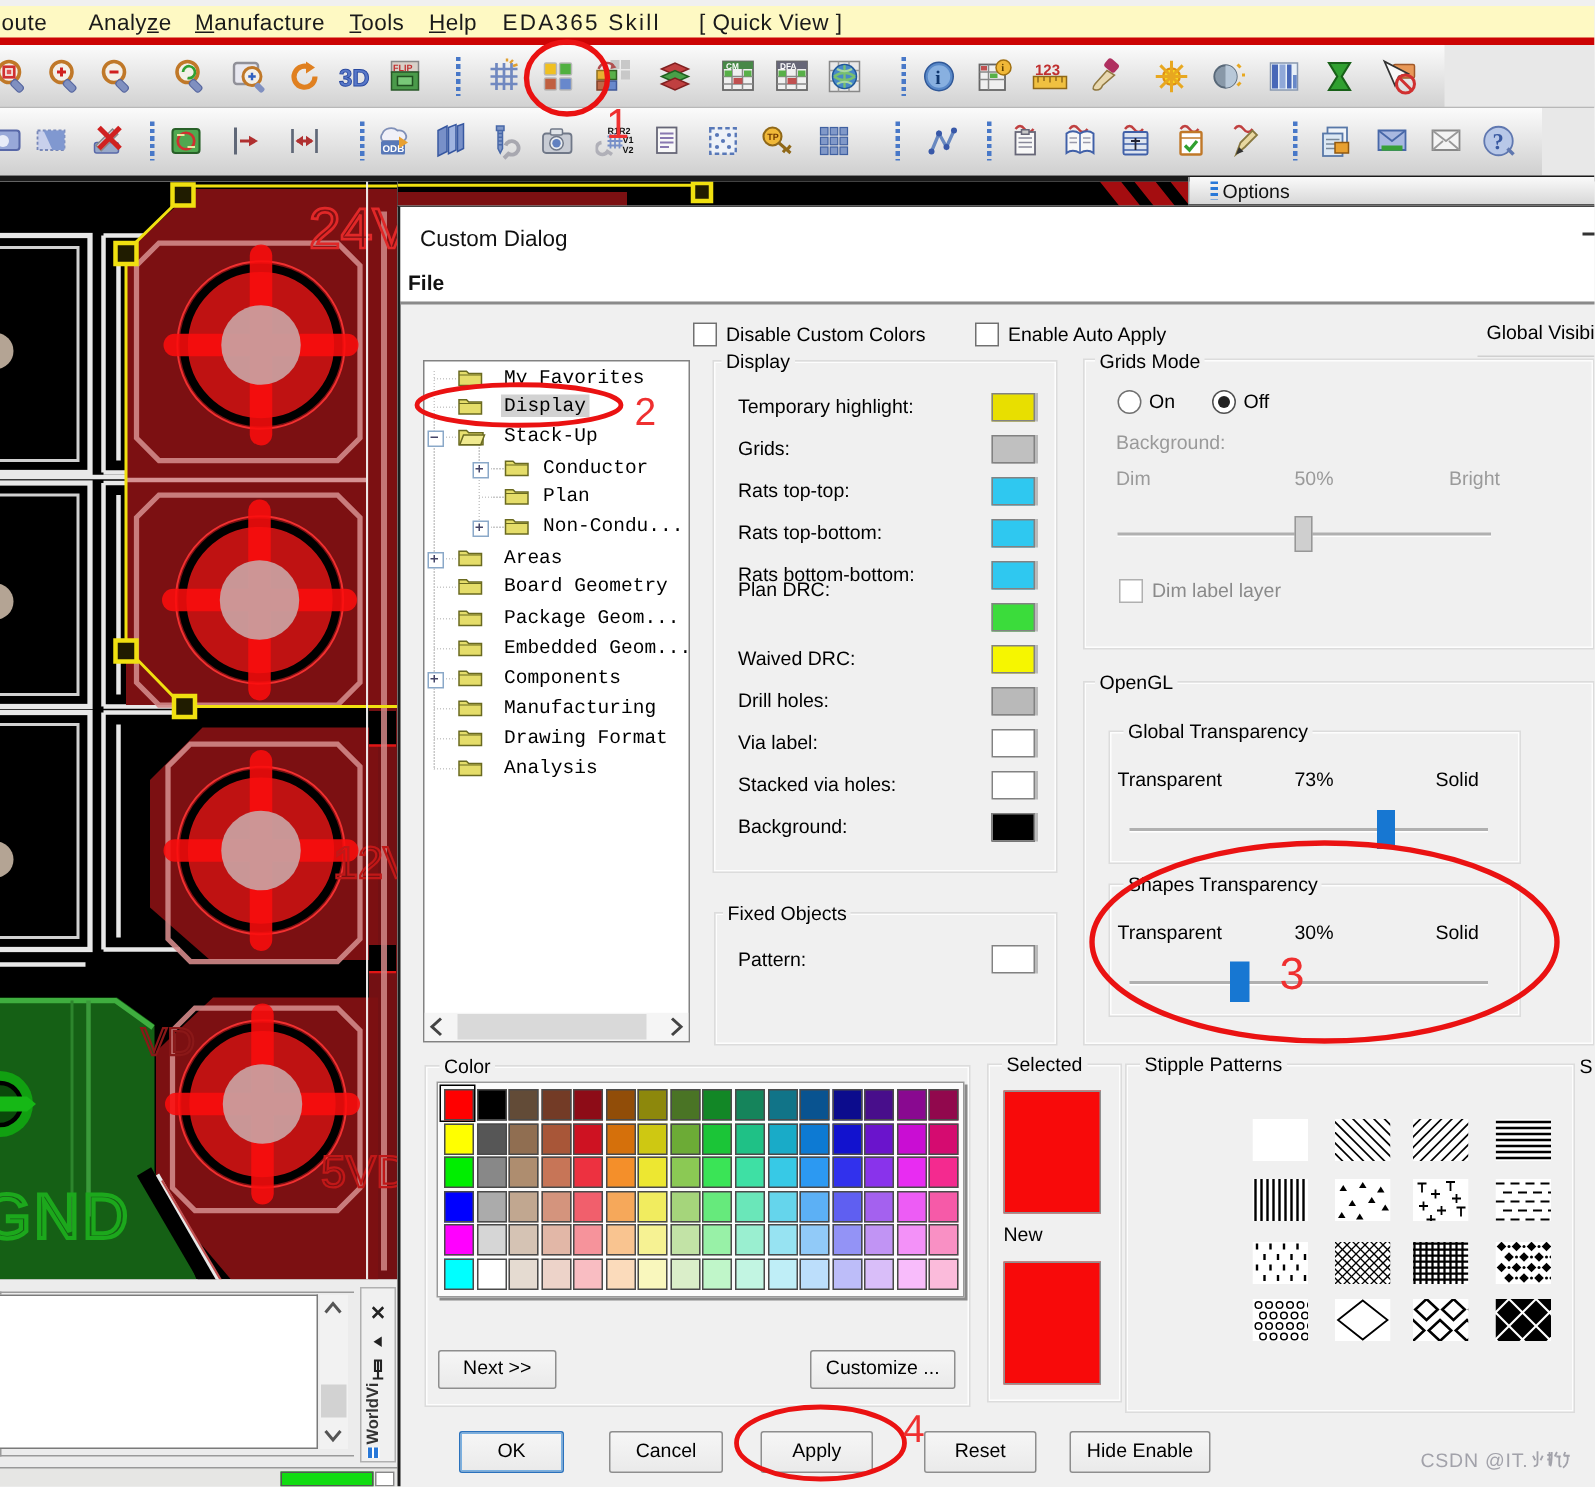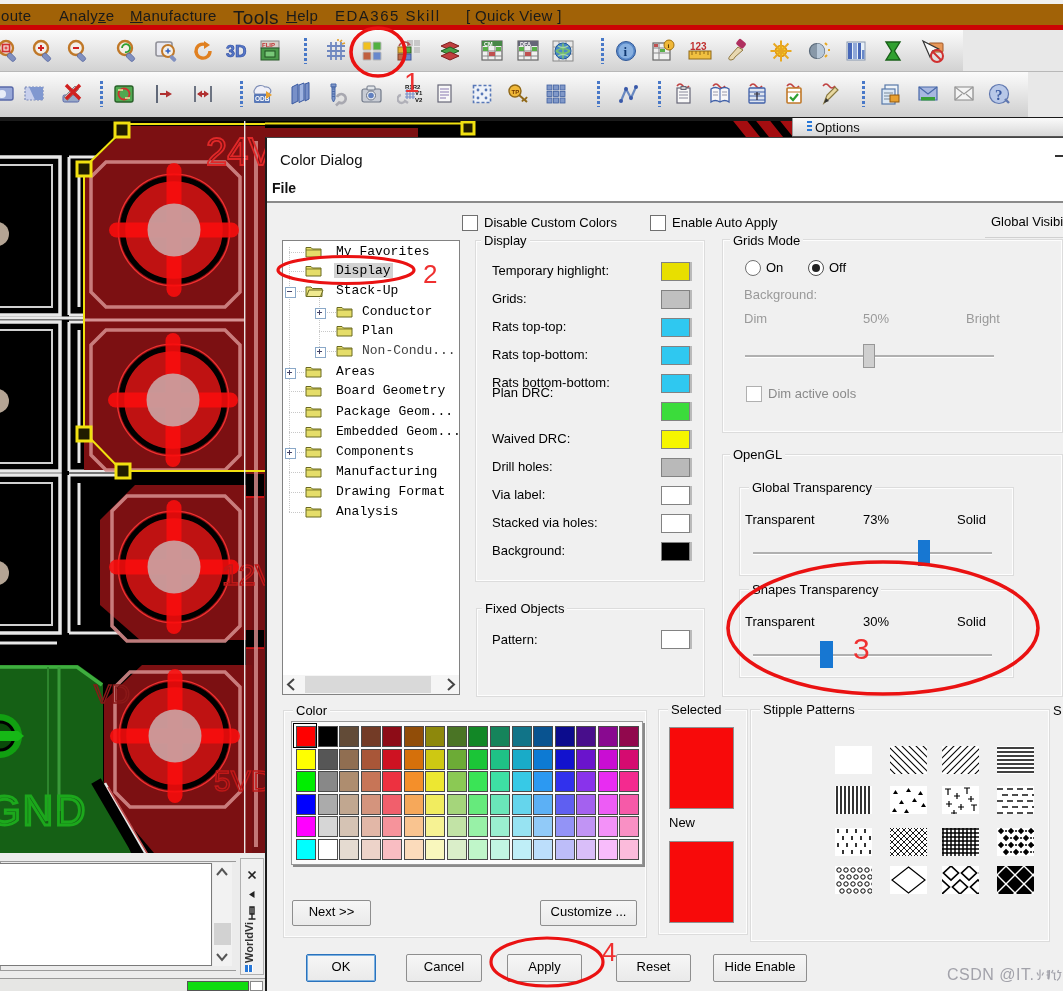--- a/index.html
+++ b/index.html
@@ -6,25 +6,25 @@
 .lbl{position:absolute;font-size:13px;color:#000;white-space:nowrap}
 .glbl{position:absolute;font-size:13px;color:#9a9a9a;white-space:nowrap}
 .tbi{position:absolute}
 .sep{position:absolute;width:3px;height:26px;background-image:repeating-linear-gradient(#4878c8 0 3px,transparent 3px 5px)}
 .gb{position:absolute;border:1px solid #dcdcdc;box-shadow:inset 0 0 0 1px #fdfdfd}
 .gblab{position:absolute;font-size:13px;color:#000;background:#f0f0f0;padding:0 3px;white-space:nowrap}
 .btn{position:absolute;background:linear-gradient(#f6f6f6,#eaeaea);border:1px solid #8e8e8e;font-size:13px;color:#000;text-align:center;border-radius:2px}
 .cb{position:absolute;width:14px;height:14px;background:#fff;border:1px solid #707070}
 </style></head><body>
 
-<div style="position:absolute;left:0;top:4px;width:1063px;height:25px;background:#a16207">
+<div style="position:absolute;left:0;top:4px;width:1063px;height:25px;background:#fef9c3">
 <span style="position:absolute;left:1px;top:3px;font-size:15px;letter-spacing:0.3px;color:#1a1a1a">oute</span>
 <span style="position:absolute;left:59px;top:3px;font-size:15px;letter-spacing:0.3px;color:#1a1a1a">Analy<u>z</u>e</span>
 <span style="position:absolute;left:130px;top:3px;font-size:15px;letter-spacing:0.3px;color:#1a1a1a"><u>M</u>anufacture</span>
-<span style="position:absolute;left:233px;top:3px;font-size:19px;letter-spacing:0.3px;color:#1a1a1a"><u>T</u>ools</span>
+<span style="position:absolute;left:233px;top:3px;font-size:15px;letter-spacing:0.3px;color:#1a1a1a"><u>T</u>ools</span>
 <span style="position:absolute;left:286px;top:3px;font-size:15px;letter-spacing:0.3px;color:#1a1a1a"><u>H</u>elp</span>
 <span style="position:absolute;left:335px;top:3px;font-size:15px;letter-spacing:1.5px;color:#1a1a1a">EDA365 Skill</span>
 <span style="position:absolute;left:466px;top:3px;font-size:15px;letter-spacing:0.3px;color:#1a1a1a">[ Quick View ]</span>
 </div>
 <div style="position:absolute;left:0;top:25px;width:1063px;height:5px;background:#cc0404"></div>
 <div style="position:absolute;left:0;top:30px;width:1063px;height:41px;background:linear-gradient(#fbfbfb,#d2d2d2);border-bottom:1px solid #b8b8b8"></div>
 <div style="position:absolute;left:0;top:72px;width:1063px;height:45px;background:linear-gradient(#fbfbfb,#cfcfcf)"></div>
 <div style="position:absolute;left:963px;top:30px;width:100px;height:41px;background:#e8e8e8"></div>
 <div style="position:absolute;left:1028px;top:72px;width:35px;height:45px;background:#e8e8e8"></div>
 <svg class="tbi" style="left:-5px;top:38px" width="26" height="26" viewBox="0 0 26 26">
@@ -431,21 +431,21 @@
 <path d="M8,40 v12 M4.5,52 h7 M6,40 h4 v7 h-4 z" stroke="#222" stroke-width="1.4" fill="none"></path>
 </svg>
 <div style="position:absolute;left:2px;top:104px;transform:rotate(-90deg);transform-origin:0 0;font-size:11px;font-weight:bold;color:#333;white-space:nowrap">WorldVi</div>
 <div style="position:absolute;left:4px;top:106px;width:8px;height:7px;background-image:repeating-linear-gradient(90deg,#2878d8 0 3px,#fff 3px 4px)"></div>
 </div>
 <div style="position:absolute;left:0;top:978px;width:265px;height:13px;background:#e6e6e4;border-top:1px solid #999"></div>
 <div style="position:absolute;left:187px;top:981px;width:62px;height:10px;background:#10dc10;border:1px solid #555;box-sizing:border-box"></div>
 <div style="position:absolute;left:250px;top:981px;width:13px;height:10px;background:#fff;border:1px solid #888;box-sizing:border-box"></div>
 <div style="position:absolute;left:265px;top:137px;width:798px;height:854px;background:#f0f0f0;border-left:2px solid #1c1c1c;border-top:1px solid #444;box-sizing:border-box">
 <div style="position:absolute;left:0;top:0;width:798px;height:63px;background:#fff"></div>
-<div style="position:absolute;left:13px;top:13px;font-size:15px;color:#111">Color Dialog</div>
+<div style="position:absolute;left:13px;top:13px;font-size:15px;color:#111">Custom Dialog</div>
 <div style="position:absolute;left:5px;top:42px;font-size:14px;font-weight:700;color:#111">File</div>
 <div style="position:absolute;left:788px;top:17px;width:14px;height:2px;background:#333"></div>
 <div style="position:absolute;left:0;top:63px;width:798px;height:2px;background:#8a8a8a"></div>
 </div>
 <div class="cb" style="left:462px;top:215px"></div>
 <div class="lbl" style="left:484px;top:215px">Disable Custom Colors</div>
 <div class="cb" style="left:650px;top:215px"></div>
 <div class="lbl" style="left:672px;top:215px">Enable Auto Apply</div>
 <div class="lbl" style="left:991px;top:214px">Global Visibi</div>
 <div style="position:absolute;left:985px;top:237px;width:78px;height:1px;background:#d0d0d0"></div>
@@ -488,21 +488,21 @@
   </svg>
 <div style="position:absolute;left:360px;top:323px;font:13px 'Liberation Mono',monospace;color:#000;white-space:pre;padding:0 2px">Plan</div>
 <div style="position:absolute;left:319px;top:351px;width:17px;height:1px;background-image:repeating-linear-gradient(90deg,#c8c8c8 0 1px,transparent 1px 2px)"></div>
 <div style="position:absolute;left:315px;top:347px;width:9px;height:9px;border:1px solid #8aa8c8;background:#fff"></div>
 <div style="position:absolute;left:317px;top:351px;width:5px;height:1px;background:#446"></div>
 <div style="position:absolute;left:319px;top:349px;width:1px;height:5px;background:#446"></div>
 <svg style="position:absolute;left:336px;top:344px" width="17" height="13" viewBox="0 0 17 13">
     <path d="M1,2.5 h5 l1.5,1.5 H16 V12 H1 z" fill="#e5dd6a" stroke="#6a6a20" stroke-width="1"></path>
     <path d="M1,5 H16" stroke="#6a6a20" stroke-width="0.8"></path>
   </svg>
-<div style="position:absolute;left:360px;top:343px;font:13px 'Liberation Mono',monospace;color:#404040;white-space:pre;padding:0 2px">Non-Condu...</div>
+<div style="position:absolute;left:360px;top:343px;font:13px 'Liberation Mono',monospace;color:#000000;white-space:pre;padding:0 2px">Non-Condu...</div>
 <div style="position:absolute;left:289px;top:372px;width:16px;height:1px;background-image:repeating-linear-gradient(90deg,#c8c8c8 0 1px,transparent 1px 2px)"></div>
 <div style="position:absolute;left:285px;top:368px;width:9px;height:9px;border:1px solid #8aa8c8;background:#fff"></div>
 <div style="position:absolute;left:287px;top:372px;width:5px;height:1px;background:#446"></div>
 <div style="position:absolute;left:289px;top:370px;width:1px;height:5px;background:#446"></div>
 <svg style="position:absolute;left:305px;top:365px" width="17" height="13" viewBox="0 0 17 13">
     <path d="M1,2.5 h5 l1.5,1.5 H16 V12 H1 z" fill="#e5dd6a" stroke="#6a6a20" stroke-width="1"></path>
     <path d="M1,5 H16" stroke="#6a6a20" stroke-width="0.8"></path>
   </svg>
 <div style="position:absolute;left:334px;top:364px;font:13px 'Liberation Mono',monospace;color:#000;white-space:pre;padding:0 2px">Areas</div>
 <div style="position:absolute;left:289px;top:391px;width:16px;height:1px;background-image:repeating-linear-gradient(90deg,#c8c8c8 0 1px,transparent 1px 2px)"></div>
@@ -591,21 +591,21 @@
 <div style="position:absolute;left:808px;top:260px;width:14px;height:14px;border:1px solid #505050;border-radius:50%;background:#fff"></div>
 <div style="position:absolute;left:812px;top:264px;width:8px;height:8px;border-radius:50%;background:#222"></div>
 <div class="lbl" style="left:829px;top:260px">Off</div>
 <div class="glbl" style="left:744px;top:287px">Background:</div>
 <div class="glbl" style="left:744px;top:311px">Dim</div>
 <div class="glbl" style="left:863px;top:311px">50%</div>
 <div class="glbl" style="left:966px;top:311px">Bright</div>
 <div style="position:absolute;left:745px;top:355px;width:249px;height:2px;background:#b0b0b0;box-shadow:0 1px 0 #fff"></div>
 <div style="position:absolute;left:863px;top:344px;width:12px;height:24px;background:#cfcfcf;border:1px solid #979797;box-sizing:border-box"></div>
 <div class="cb" style="left:746px;top:386px;border-color:#b0b0b0"></div>
-<div class="glbl" style="left:768px;top:386px;color:#8a8a8a">Dim active ools</div>
+<div class="glbl" style="left:768px;top:386px;color:#8a8a8a">Dim label layer</div>
 <div class="gb" style="left:722px;top:454px;width:339px;height:241px"></div>
 <div class="gblab" style="left:730px;top:447px">OpenGL</div>
 <div class="gb" style="left:739px;top:487px;width:273px;height:87px"></div>
 <div class="gblab" style="left:749px;top:480px">Global Transparency</div>
 <div class="lbl" style="left:745px;top:512px">Transparent</div>
 <div class="lbl" style="left:863px;top:512px">73%</div>
 <div class="lbl" style="left:957px;top:512px">Solid</div>
 <div style="position:absolute;left:753px;top:552px;width:239px;height:2px;background:#b0b0b0;box-shadow:0 1px 0 #fff"></div>
 <div style="position:absolute;left:918px;top:540px;width:12px;height:26px;background:#1777d2"></div>
 <div class="gb" style="left:739px;top:589px;width:273px;height:87px"></div>
@@ -958,21 +958,21 @@
       <path d="M0,28 l8,8 l-8,8 l-8,-8 z" fill="#000"></path>
       <path d="M18,28 l8,8 l-8,8 l-8,-8 z" fill="#000"></path>
       <path d="M36,28 l8,8 l-8,8 l-8,-8 z" fill="#000"></path>
     </svg></div>
 <div class="lbl" style="left:1053px;top:703px">S</div>
 <div class="btn" style="left:306px;top:954px;width:68px;height:26px;line-height:24px;border:1px solid #2a72bd;box-shadow:inset 0 0 0 1px #7ab0e0">OK</div>
 <div class="btn" style="left:406px;top:954px;width:74px;height:26px;line-height:24px">Cancel</div>
 <div class="btn" style="left:507px;top:954px;width:73px;height:26px;line-height:24px">Apply</div>
 <div class="btn" style="left:616px;top:954px;width:73px;height:26px;line-height:24px">Reset</div>
 <div class="btn" style="left:713px;top:954px;width:92px;height:26px;line-height:24px">Hide Enable</div>
-<div style="position:absolute;left:947px;top:966px;font-size:16px;color:#a2a2aa;letter-spacing:0.5px">CSDN @IT.<svg width="28" height="14" viewBox="0 0 28 14" style="vertical-align:-2px">
+<div style="position:absolute;left:947px;top:966px;font-size:13px;color:#a2a2aa;letter-spacing:0.5px">CSDN @IT.<svg width="28" height="14" viewBox="0 0 28 14" style="vertical-align:-2px">
       <g stroke="#a2a2aa" stroke-width="1.2" fill="none">
         <path d="M6,1.5 V9 q0,2.5 -2.5,2.5 M3,4.5 l1.5,3 M9.5,4.5 l-1.5,3"></path>
         <path d="M14,2 v9 M12.5,4 h3 M12.5,7 h3 M15.5,2 q0,8 -1,9.5 M19,2 l-1.5,3 M18.5,5 h3 M20.5,5 v5.5 q0,1.5 1.5,1 M24.5,2 l-1,2.5 M23.5,4.5 h4 M26,4.5 q1,5 -3,8"></path>
       </g>
     </svg></div>
 <svg style="position:absolute;left:0;top:0;pointer-events:none" width="1063" height="991" viewBox="0 0 1063 991">
 <ellipse cx="378" cy="52" rx="27" ry="24" fill="none" stroke="#ea1212" stroke-width="3.6"></ellipse>
 <text x="404" y="92" font-size="28" fill="#ef3030" font-family="Liberation Sans">1</text>
 <ellipse cx="346" cy="270" rx="68" ry="13.5" fill="none" stroke="#ea1212" stroke-width="3.2"></ellipse>
 <text x="423" y="283" font-size="26" fill="#ef3030" font-family="Liberation Sans">2</text>

